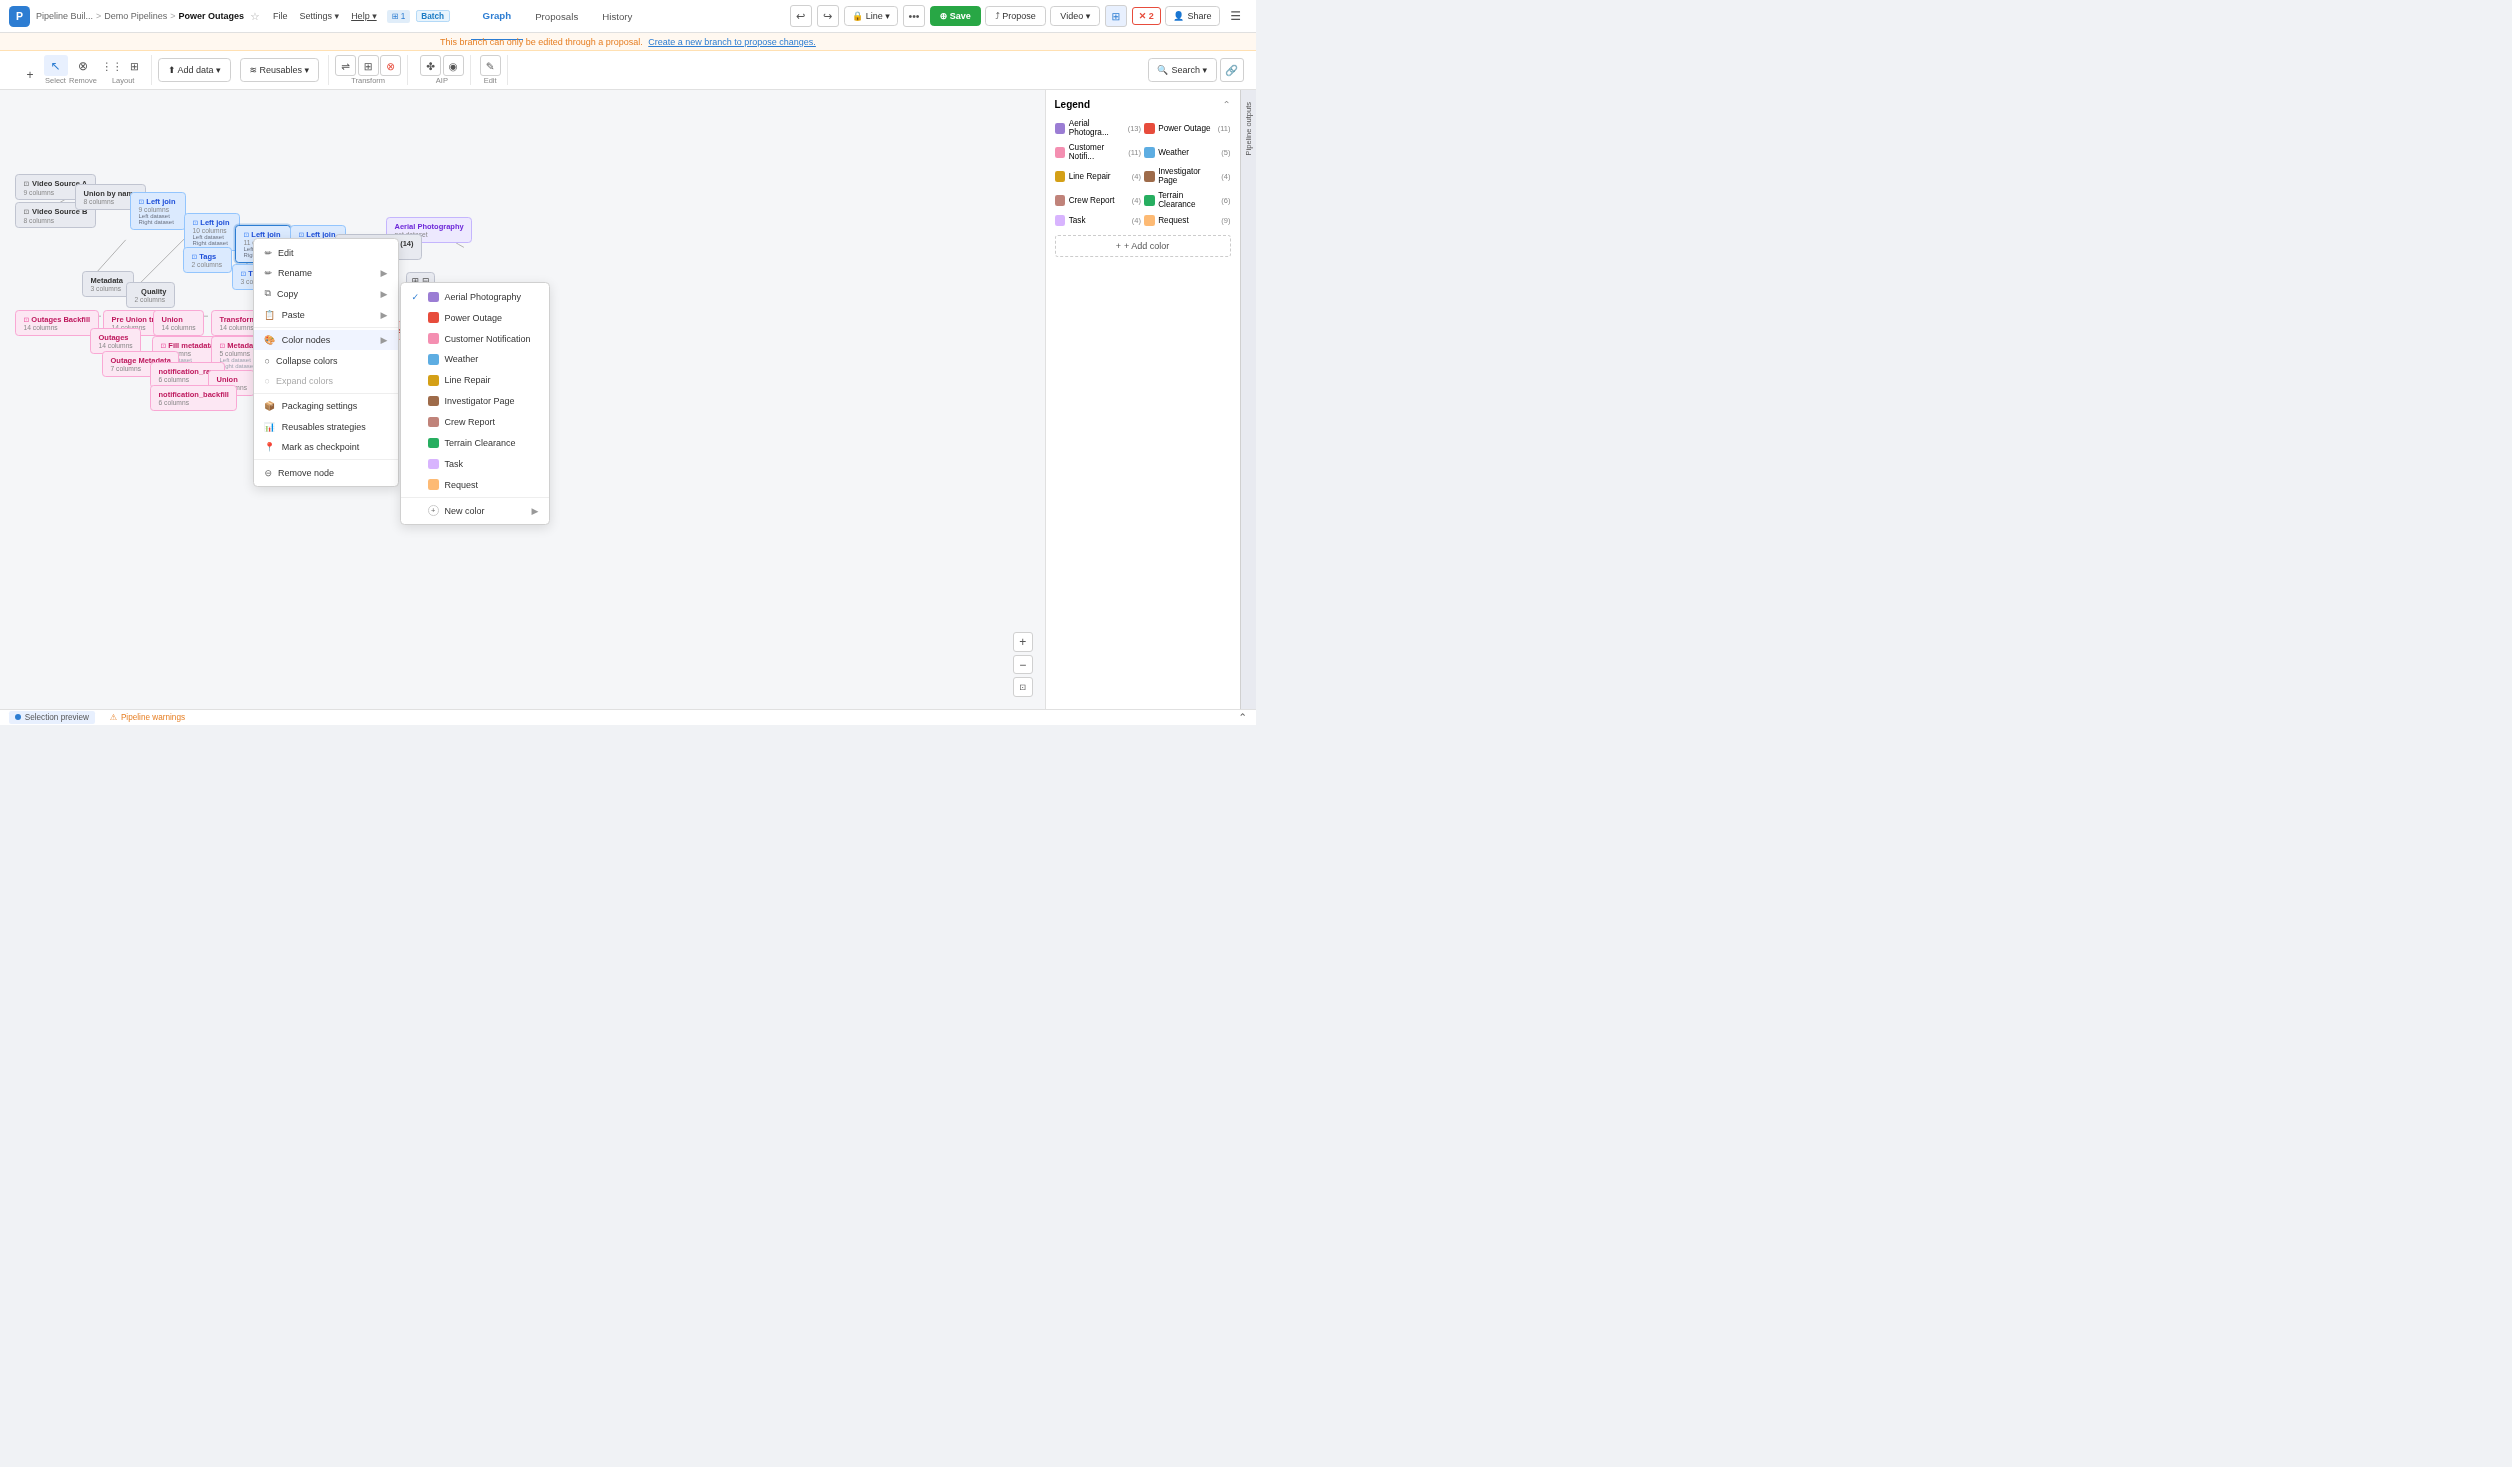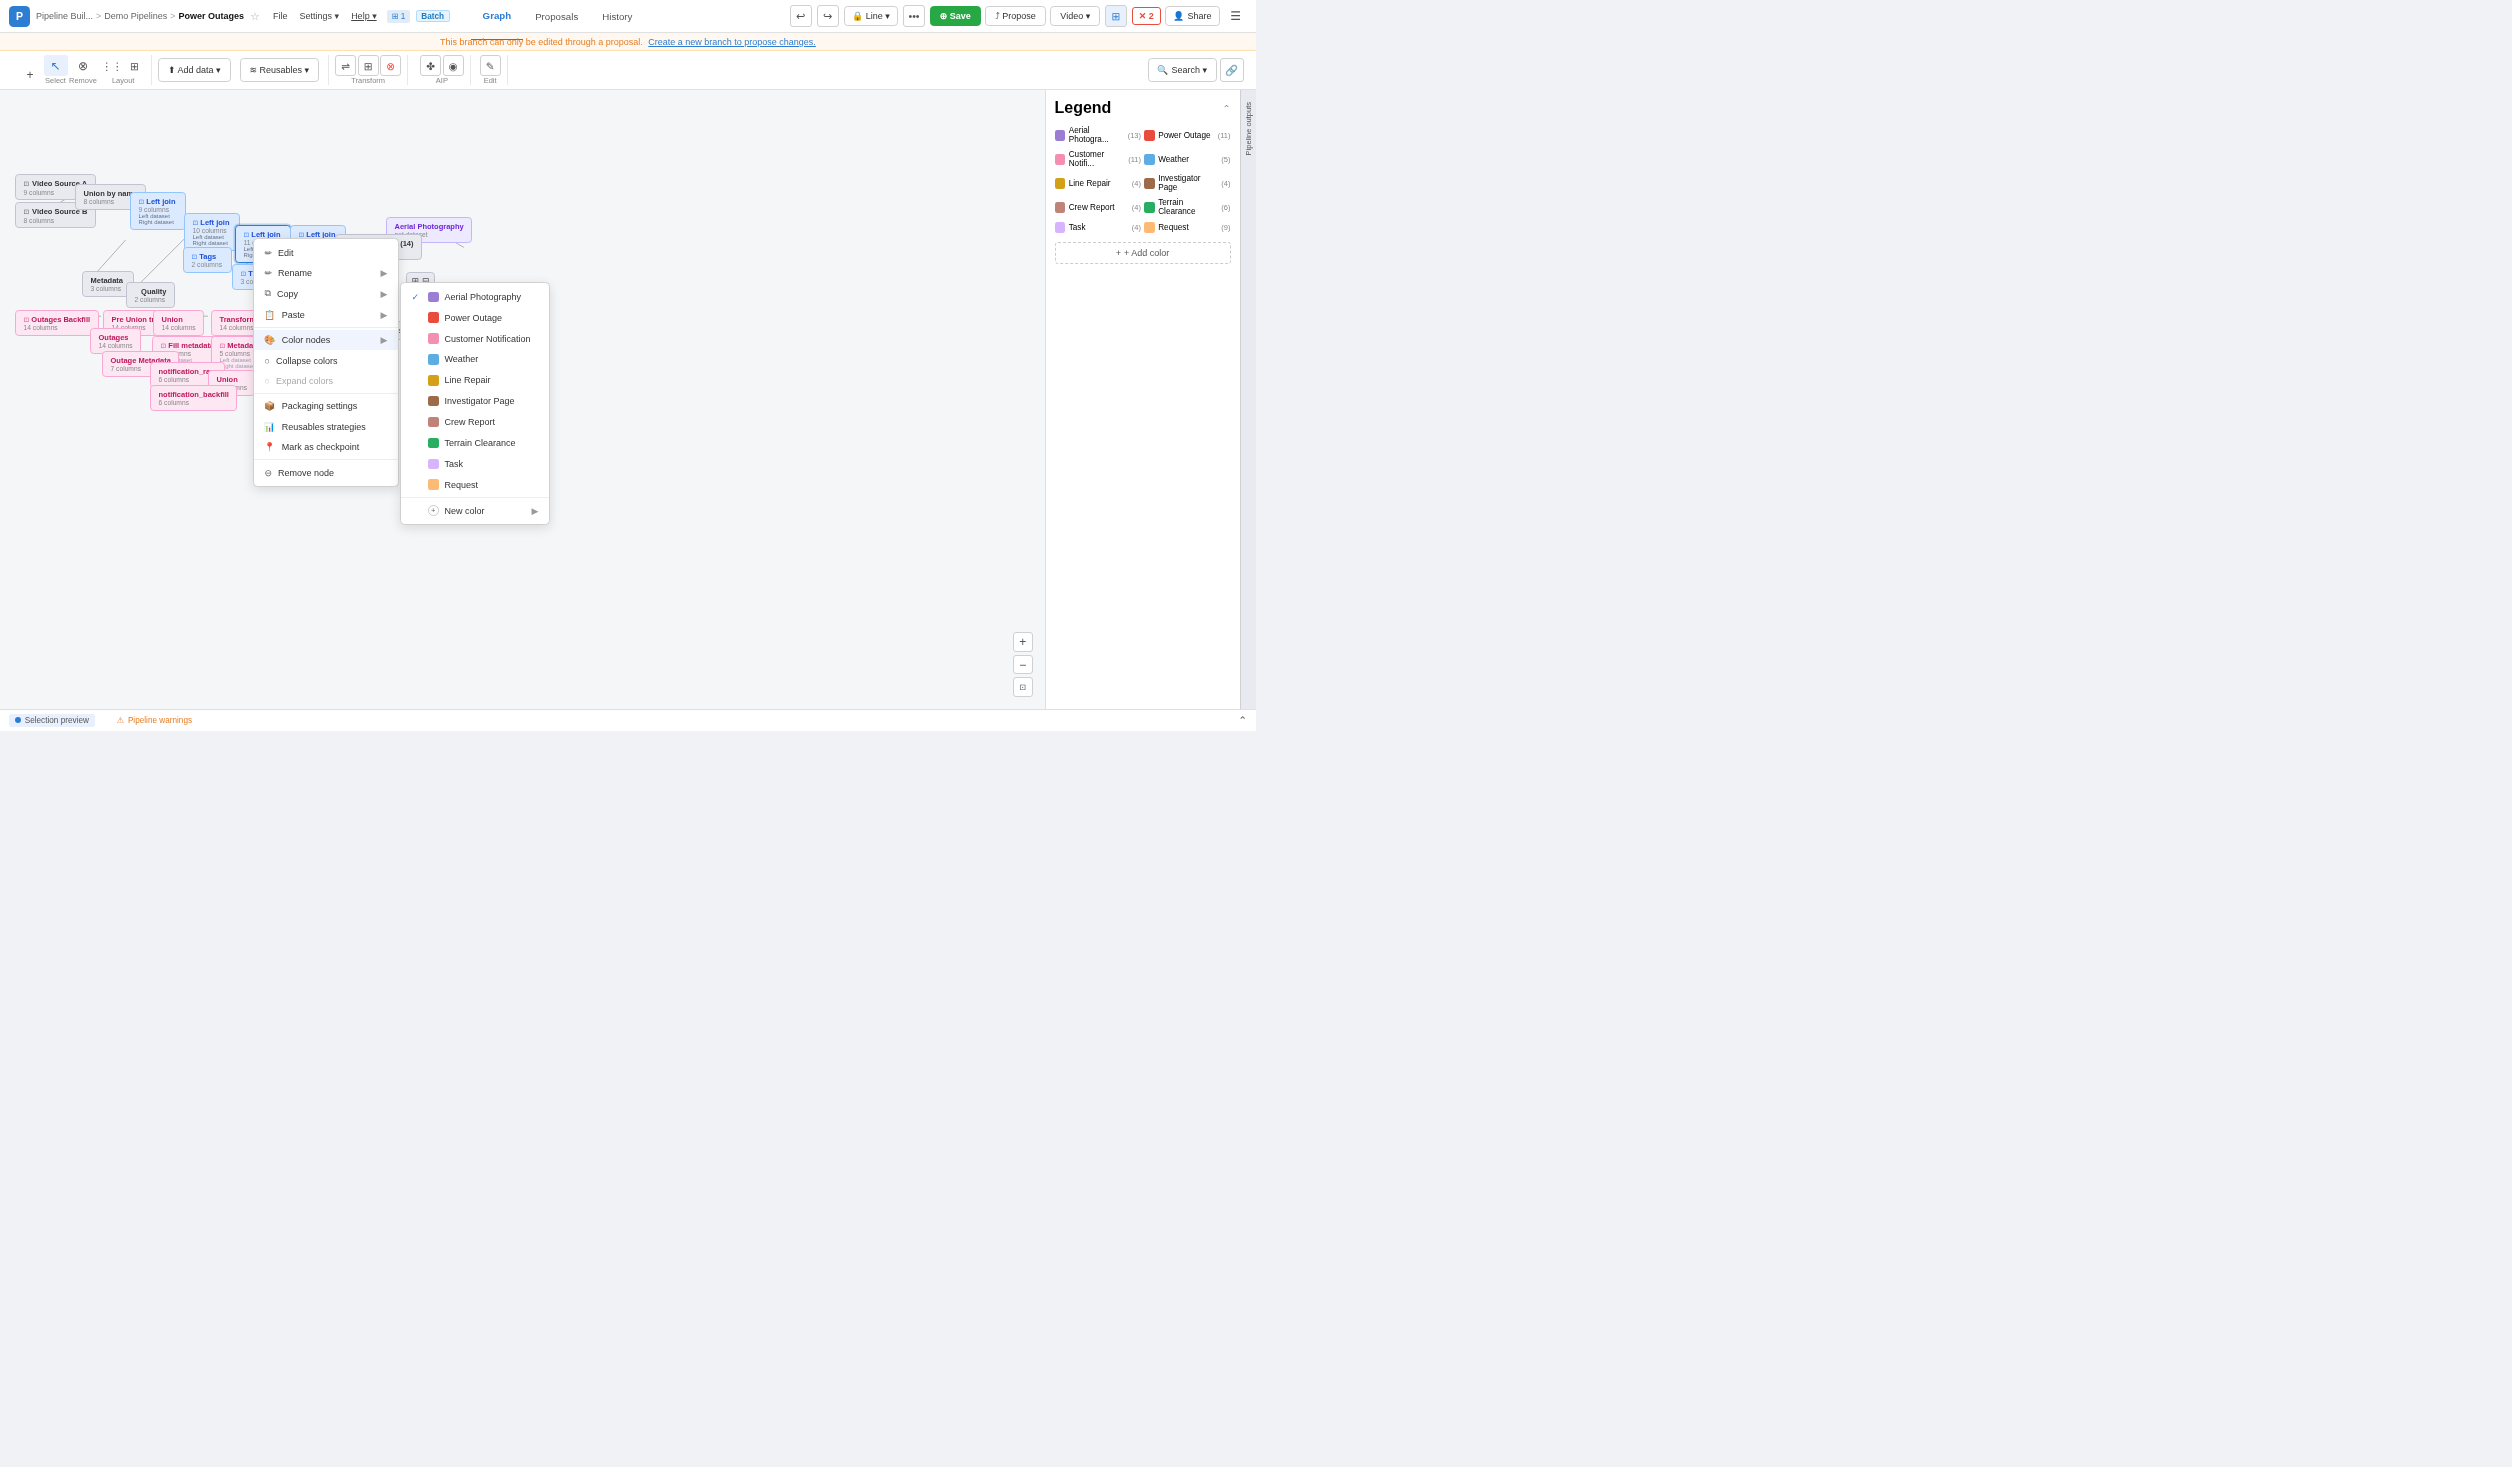--- a/index.html
+++ b/index.html
@@ -458,21 +458,21 @@
 
     <div style="position:absolute;bottom:12px;right:12px;display:flex;flex-direction:column;gap:3px;">
       <div style="width:19.5px;height:19.5px;display:flex;align-items:center;justify-content:center;border:0.7px solid #d0d0d0;border-radius:3px;cursor:pointer;background:#fff;font-size:12px;color:#555;">+</div>
       <div style="width:19.5px;height:19.5px;display:flex;align-items:center;justify-content:center;border:0.7px solid #d0d0d0;border-radius:3px;cursor:pointer;background:#fff;font-size:12px;color:#555;">−</div>
       <div style="width:19.5px;height:19.5px;display:flex;align-items:center;justify-content:center;border:0.7px solid #d0d0d0;border-radius:3px;cursor:pointer;background:#fff;font-size:8.2px;color:#555;">⊡</div>
     </div>
   </div>
 
   <div style="width:195px;background:#fff;border-left:0.7px solid #e0e0e0;padding:9px;overflow-y:auto;">
     <div style="display:flex;justify-content:space-between;align-items:center;margin-bottom:7.5px;">
-      <span style="font-weight:600;font-size:16px;">Legend</span>
+      <span style="font-weight:600;font-size:10px;">Legend</span>
       <span style="cursor:pointer;color:#888;">⌃</span>
     </div>
     <div style="display:grid;grid-template-columns:1fr 1fr;gap:3px;">
 
       <div style="display:flex;align-items:center;gap:3.7px;font-size:8.2px;padding:1.5px 0;">
         <div style="width:10.5px;height:10.5px;border-radius:2.2px;background:#9b7dd4;flex-shrink:0;"></div>
         <span>Aerial Photogra...</span>
         <span style="color:#888;margin-left:auto;font-size:7.5px;">(13)</span>
       </div>
       <div style="display:flex;align-items:center;gap:3.7px;font-size:8.2px;padding:1.5px 0;">
@@ -525,21 +525,21 @@
       <span>+</span>
       <span>+ Add color</span>
     </button>
   </div>
 
   <div style="width:16.5px;background:#e8eaf0;border-left:0.7px solid #d0d0d0;display:flex;flex-direction:column;align-items:center;padding:6px 0;">
     <span style="writing-mode:vertical-rl;font-size:7.5px;color:#555;transform:rotate(180deg);white-space:nowrap;cursor:pointer;padding:6px 0;">Pipeline outputs</span>
   </div>
 </div>
 
-<div style="height:22px;background:#fff;border-top:0.7px solid #e0e0e0;display:flex;align-items:center;padding:0 9px;gap:22px;font-size:8.2px;color:#555;">
+<div style="height:16px;background:#fff;border-top:0.7px solid #e0e0e0;display:flex;align-items:center;padding:0 9px;gap:15px;font-size:8.2px;color:#555;">
   <div style="display:flex;align-items:center;gap:3.7px;cursor:pointer;background:#e8f0fe;padding:2.2px 6px;border-radius:2.2px;">
     <div style="width:6px;height:6px;border-radius:50%;background:#2d7dd2;"></div>
     <span>Selection preview</span>
   </div>
   <div style="display:flex;align-items:center;gap:3.7px;cursor:pointer;color:#e67e22;">
     <span>⚠</span>
     <span>Pipeline warnings</span>
   </div>
   <div style="margin-left:auto;display:flex;align-items:center;gap:3px;">
     <div style="cursor:pointer;font-size:10.5px;color:#666;">⌃</div>

